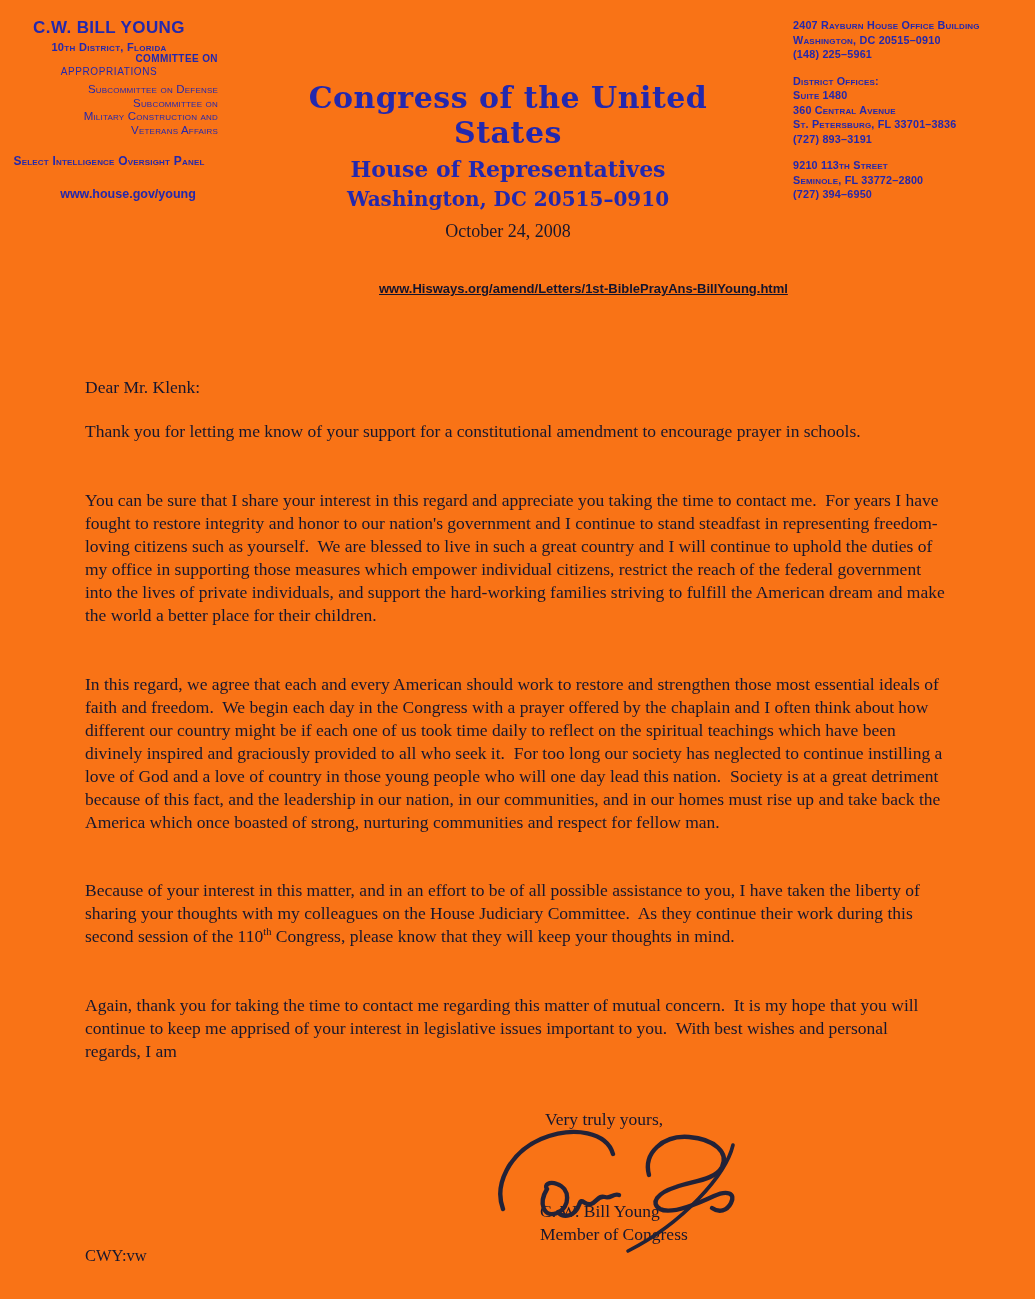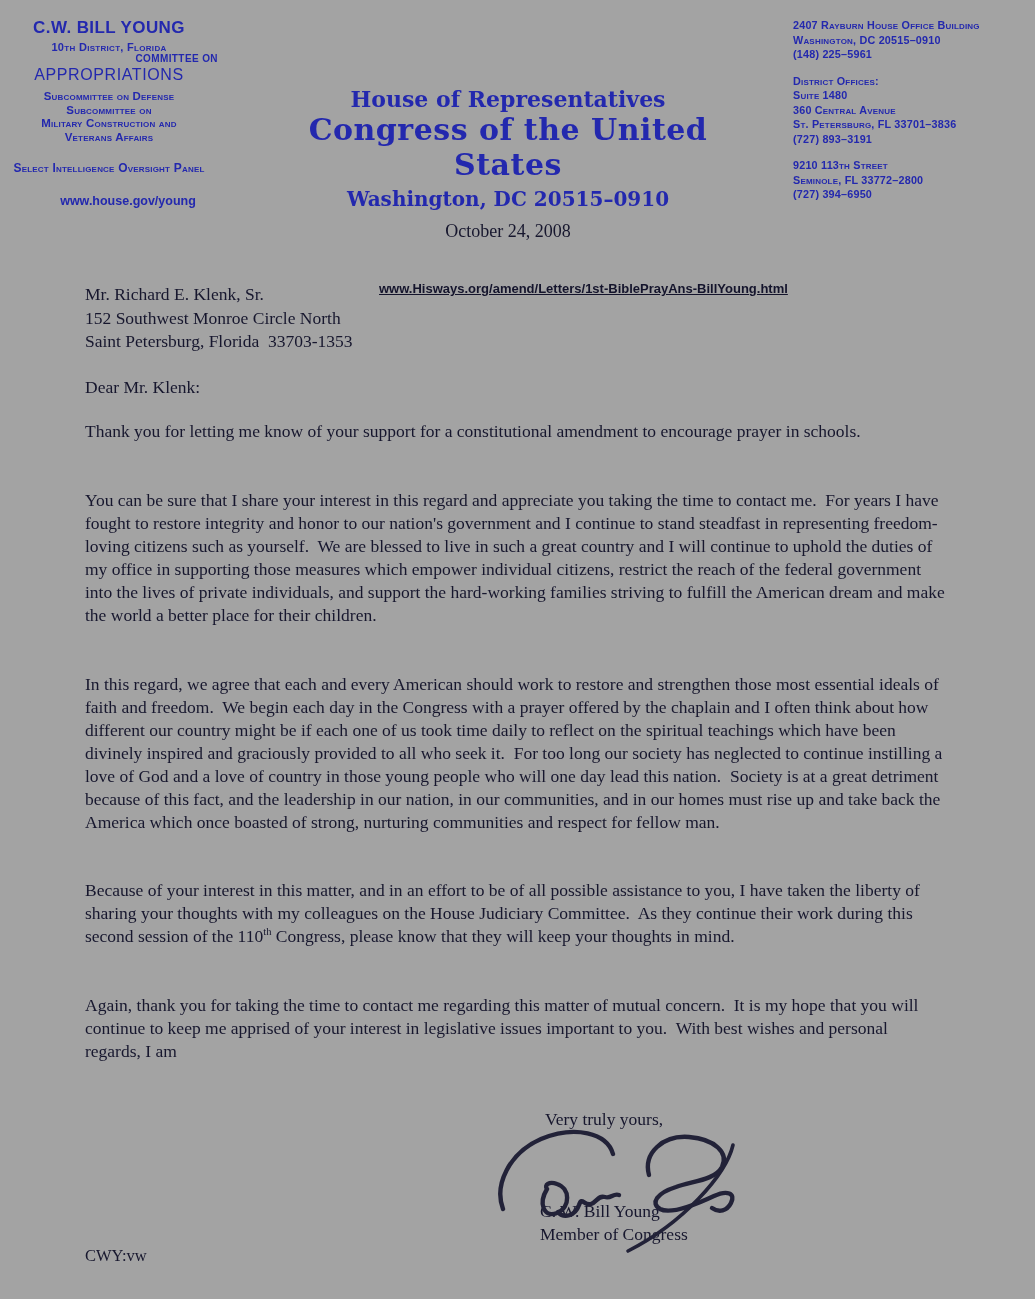--- a/index.html
+++ b/index.html
@@ -1,37 +1,37 @@
 <!DOCTYPE html>
 <html><head>
 <meta charset="utf-8">
 <style>
   html,body{margin:0;padding:0;}
   body{background:#e8eaf0;}
   .page{
     position:relative;
     width:1035px;height:1299px;
     margin:0 auto;
-    background:#a3a3a3;
+    background:#f97316;
     overflow:hidden;
     font-family:"Liberation Serif", serif;
     color:#17172e;
   }
   
   .lh-left{
     position:absolute;left:0;top:18px;width:218px;
     text-align:center;
     font-family:"Liberation Sans", sans-serif;
     color:#2328ae;
   }
   .lh-name{font-size:17px;font-weight:bold;letter-spacing:.4px;}
   .lh-district{font-size:11px;font-weight:bold;font-variant:small-caps;margin-top:3px;letter-spacing:.3px;}
   .lh-committee-on{font-size:10px;font-weight:bold;letter-spacing:.4px;text-align:right;}
-  .lh-appropriations{font-size:16px;letter-spacing:.6px;margin-top:2px;}
-  .lh-sc{font-size:11.5px;font-weight:bold;font-variant:small-caps;line-height:13.5px;letter-spacing:.2px;}
+  .lh-appropriations{font-size:10px;letter-spacing:.6px;margin-top:2px;}
+  .lh-sc{font-size:11.5px;font-weight:normal;font-variant:small-caps;line-height:13.5px;letter-spacing:.2px;text-align:right;}
   .lh-sc-def{margin-top:6px;}
   .lh-sc-group{}
   .lh-panel{font-size:12px;font-weight:bold;font-variant:small-caps;margin-top:17px;letter-spacing:.2px;}
   .lh-web{font-size:12.5px;font-weight:bold;margin-top:19px;padding-left:38px;}
   .lh-right{
     position:absolute;left:793px;top:18px;width:234px;
     text-align:left;
     font-family:"Liberation Sans", sans-serif;
     color:#2328ae;
     font-size:10.8px;font-weight:bold;font-variant:small-caps;
@@ -75,47 +75,42 @@
     <div class="lh-sc-group">
       <div class="lh-sc">Subcommittee on</div>
       <div class="lh-sc">Military Construction and</div>
       <div class="lh-sc">Veterans Affairs</div>
     </div>
     <div class="lh-panel">Select Intelligence Oversight Panel</div>
     <div class="lh-web">www.house.gov/young</div>
   </div>
 
   <div class="lh-center">
+    <div class="blackletter lh-congress">Congress of the United States</div>
     <div class="blackletter lh-house">House of Representatives</div>
-    <div class="blackletter lh-congress">Congress of the United States</div>
     <div class="blackletter lh-wash">Washington, DC 20515–0910</div>
     <div class="lh-date">October 24, 2008</div>
   </div>
 
   <div class="lh-right">
     <div>2407 Rayburn House Office Building</div>
     <div>Washington, DC 20515–0910</div>
     <div>(148) 225–5961</div>
     <div class="group">District Offices:</div>
     <div>Suite 1480</div>
     <div>360 Central Avenue</div>
     <div>St. Petersburg, FL 33701–3836</div>
     <div>(727) 893–3191</div>
     <div class="group">9210 113th Street</div>
     <div>Seminole, FL 33772–2800</div>
     <div>(727) 394–6950</div>
   </div>
 
   <div class="abs url-note" style="left:379px;top:281px;">www.Hisways.org/amend/Letters/1st-BiblePrayAns-BillYoung.html</div>
 
-  <div class="abs" style="left:85px;top:283px;">
-    <div class="serif-line">Mr. Richard E. Klenk, Sr.</div>
-    <div class="serif-line">152 Southwest Monroe Circle North</div>
-    <div class="serif-line">Saint Petersburg, Florida  33703-1353</div>
-  </div>
 
   <div class="abs serif-line" style="left:85px;top:376px;">Dear Mr. Klenk:</div>
 
   <div class="abs para" style="left:85px;top:420px;">Thank you for letting me know of your support for a constitutional amendment to encourage prayer in schools.</div>
   <div class="abs para" style="left:85px;top:489px;">You can be sure that I share your interest in this regard and appreciate you taking the time to contact me.  For years I have fought to restore integrity and honor to our nation's government and I continue to stand steadfast in representing freedom-loving citizens such as yourself.  We are blessed to live in such a great country and I will continue to uphold the duties of my office in supporting those measures which empower individual citizens, restrict the reach of the federal government into the lives of private individuals, and support the hard-working families striving to fulfill the American dream and make the world a better place for their children.</div>
   <div class="abs para" style="left:85px;top:673px;">In this regard, we agree that each and every American should work to restore and strengthen those most essential ideals of faith and freedom.  We begin each day in the Congress with a prayer offered by the chaplain and I often think about how different our country might be if each one of us took time daily to reflect on the spiritual teachings which have been divinely inspired and graciously provided to all who seek it.  For too long our society has neglected to continue instilling a love of God and a love of country in those young people who will one day lead this nation.  Society is at a great detriment because of this fact, and the leadership in our nation, in our communities, and in our homes must rise up and take back the America which once boasted of strong, nurturing communities and respect for fellow man.</div>
   <div class="abs para" style="left:85px;top:879px;"><span>Because of your interest in this matter, and in an effort to be of all possible assistance to you, I have taken the liberty of sharing your thoughts with my colleagues on the House Judiciary Committee.  As they continue their work during this second session of the 110</span><sup class="ord">th</sup><span> Congress, please know that they will keep your thoughts in mind.</span></div>
   <div class="abs para" style="left:85px;top:994px;">Again, thank you for taking the time to contact me regarding this matter of mutual concern.  It is my hope that you will continue to keep me apprised of your interest in legislative issues important to you.  With best wishes and personal regards, I am</div>
 
   <div class="abs serif-line" style="left:545px;top:1108px;">Very truly yours,</div>

